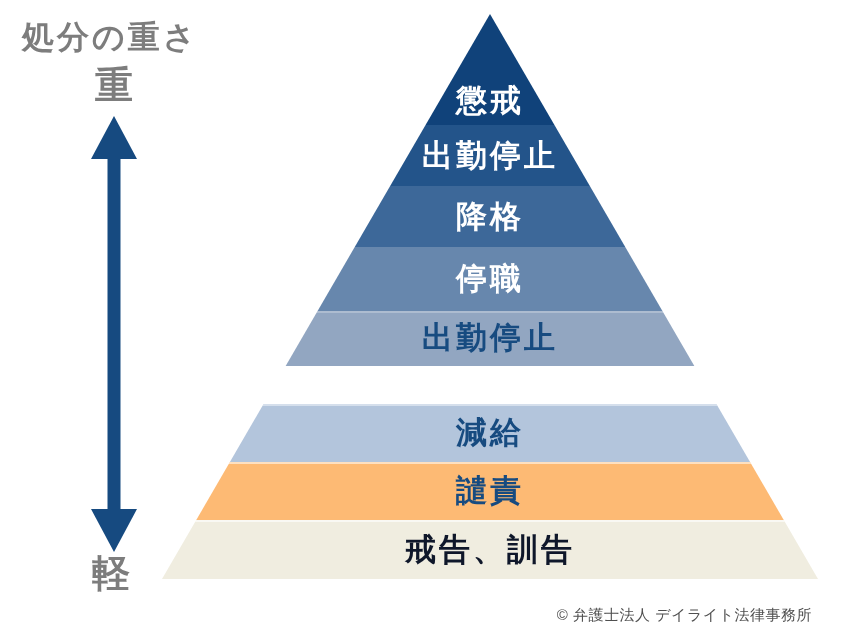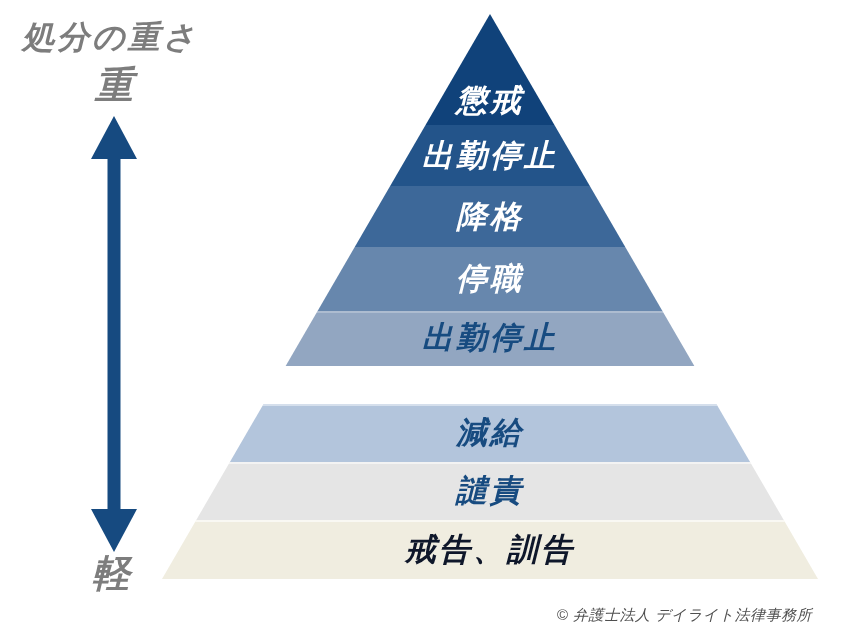--- a/index.html
+++ b/index.html
@@ -2,21 +2,21 @@
 <html><head>
 <meta charset="utf-8">
 <style>
   html, body { margin: 0; padding: 0; }
   body {
     width: 850px; height: 643px;
     background: #ffffff;
     font-family: "Liberation Sans", "DejaVu Sans", sans-serif;
     overflow: hidden;
   }
-  .stage { position: relative; width: 850px; height: 643px; background: #ffffff; font-style: italic; }
+  .stage { position: relative; width: 850px; height: 643px; background: #ffffff; }
 
   
   .legend-title {
     position: absolute; left: 22px; top: 16px;
     font-size: 32px; font-weight: bold; letter-spacing: 3px;
     white-space: nowrap;
   }
   .legend-heavy {
     position: absolute; left: 78px; top: 60px; width: 72px;
     text-align: center; font-size: 38px; font-weight: bold;
@@ -102,21 +102,21 @@
     </div>
 
     <div class="level lv5" style="background-color: rgb(146, 166, 193); color: rgb(23, 75, 128); text-align: right;">
       <span>出勤停止</span>
     </div>
 
     <div class="level lv6" style="background-color: rgb(179, 197, 220); color: rgb(23, 75, 128); margin-top: 38px;">
       <span>減給</span>
     </div>
 
-    <div class="level lv7" style="background-color: #e5e5e5; color: rgb(23, 75, 128);">
+    <div class="level lv7" style="background-color: #fdba74; color: rgb(23, 75, 128);">
       <span>譴責</span>
     </div>
 
     <div class="level lv8" style="background-color: rgb(240, 237, 224); color: #0f172a;">
       <span>戒告、訓告</span>
     </div>
 
   </div>
 
   <div class="copyright">© 弁護士法人 デイライト法律事務所</div>

